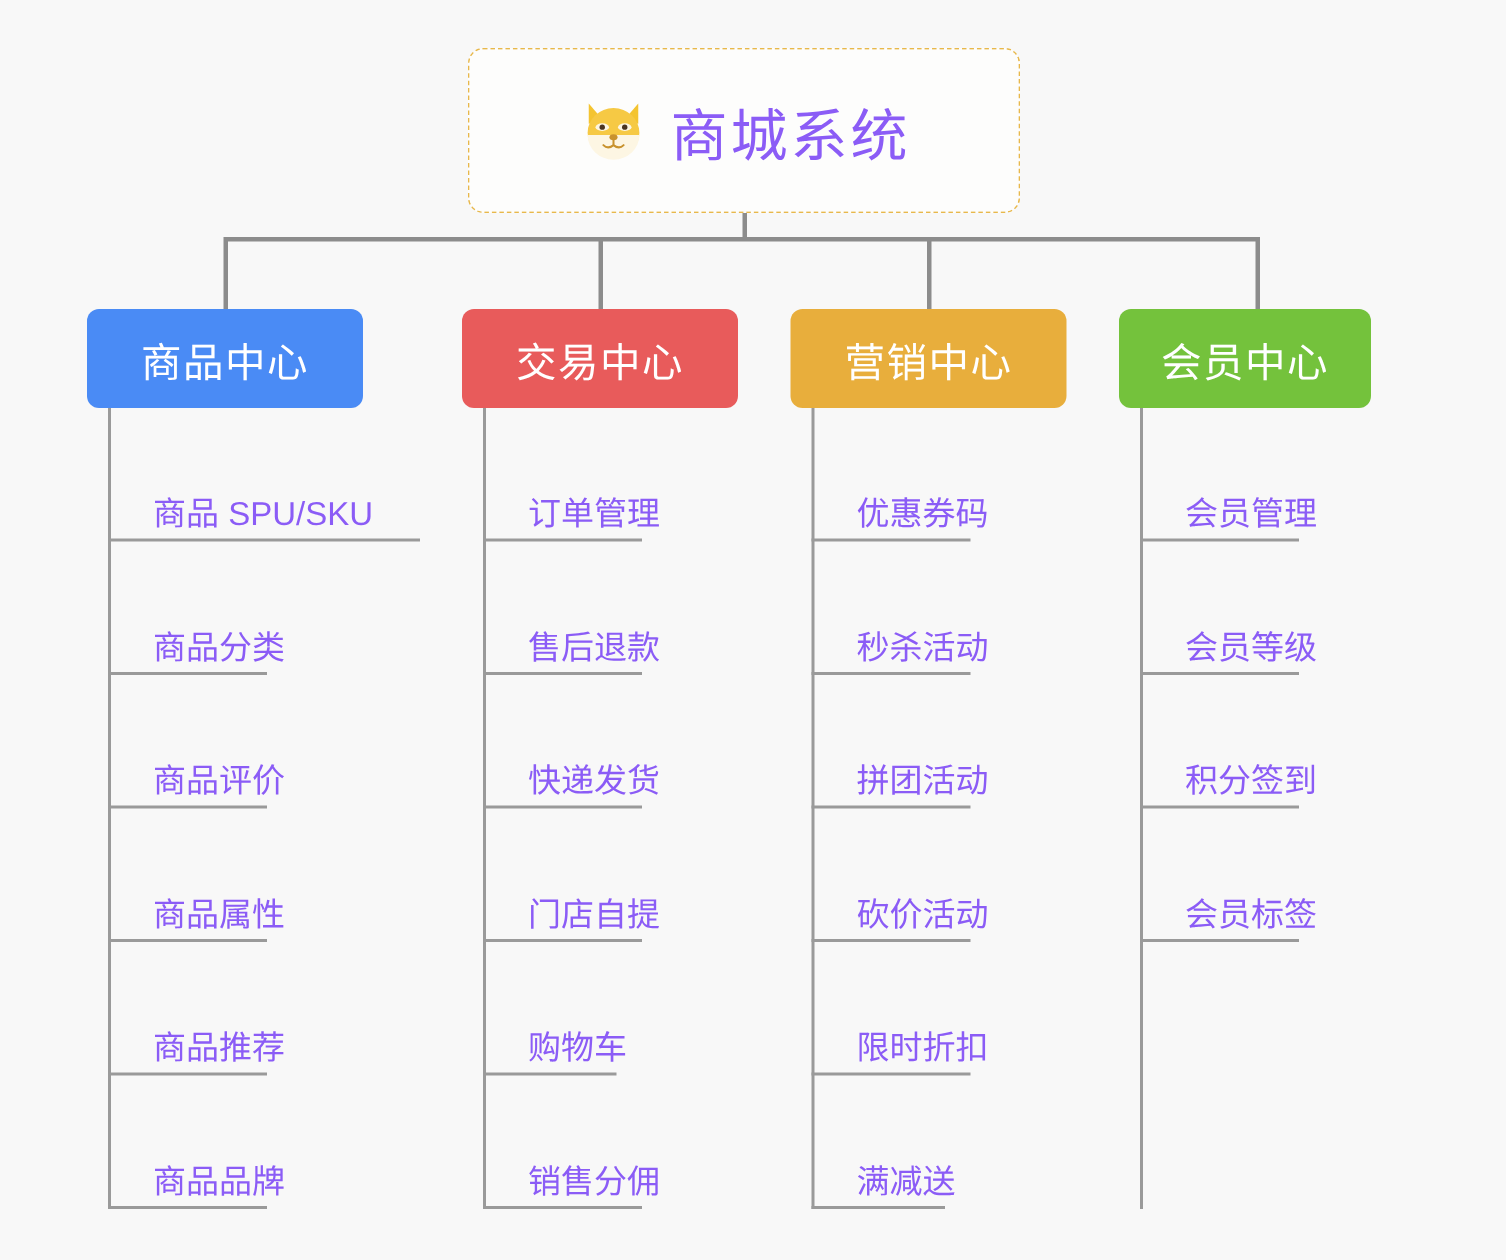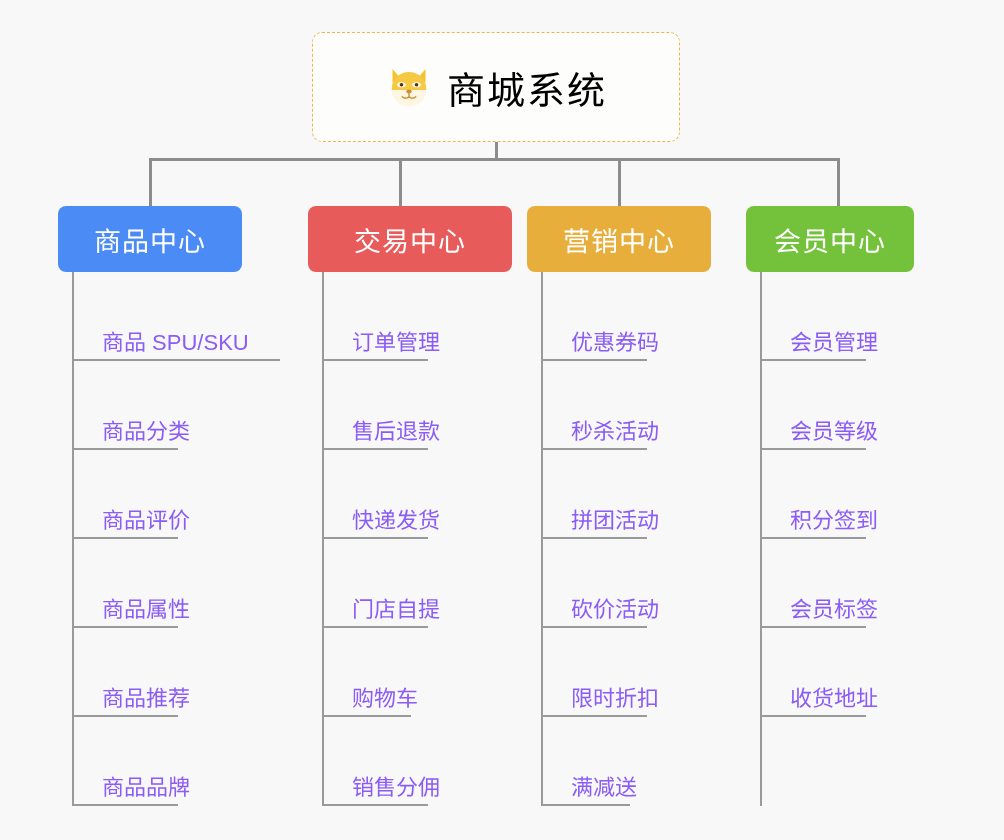--- a/index.html
+++ b/index.html
@@ -41,21 +41,21 @@
   .root-emoji {
     font-size: 42px;
     line-height: 1;
     display: block;
     width: 48px;
     height: 48px;
   }
   .root-emoji svg { display: block; }
   .root-title {
     font-size: 38px;
-    color: #000000;
+    color: #8b5cf6;
     letter-spacing: 2px;
     white-space: nowrap;
   }
 
   
   .conn {
     position: absolute;
     background: #8c8c8c;
   }
   .conn-stem {            
@@ -178,21 +178,21 @@
         <div class="leaf">
           <span class="leaf-label">商品推荐</span>
           <div class="leaf-rule" style="width: 106px;"></div>
         </div>
         <div class="leaf">
           <span class="leaf-label">商品品牌</span>
           <div class="leaf-rule" style="width: 106px;"></div>
         </div>
       </div>
       <div class="conn conn-drop" style="left: 399px;"></div>
-      <div class="cat-node" style="left: 308px; width: 204px; background: rgb(232, 91, 91);">
+      <div class="cat-node" style="left: 308px; width: 184px; background: rgb(232, 91, 91);">
         <span>交易中心</span>
       </div>
       <div class="branch" style="left: 322px; width: 194px;">
         <div class="spine" style="height: 534px;"></div>
         <div class="leaf">
           <span class="leaf-label">订单管理</span>
           <div class="leaf-rule" style="width: 106px;"></div>
         </div>
         <div class="leaf">
           <span class="leaf-label">售后退款</span>
@@ -261,20 +261,16 @@
           <div class="leaf-rule" style="width: 106px;"></div>
         </div>
         <div class="leaf">
           <span class="leaf-label">积分签到</span>
           <div class="leaf-rule" style="width: 106px;"></div>
         </div>
         <div class="leaf">
           <span class="leaf-label">会员标签</span>
           <div class="leaf-rule" style="width: 106px;"></div>
         </div>
-        <div class="leaf">
-          <span class="leaf-label">收货地址</span>
-          <div class="leaf-rule" style="width: 106px;"></div>
-        </div>
       </div>
     </div>
 
 </div>
 
 </body></html>

